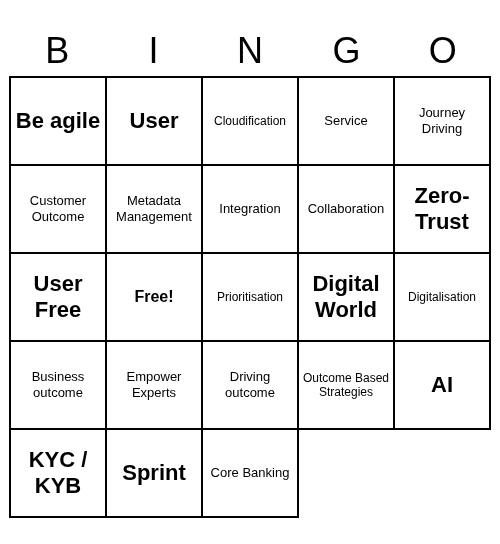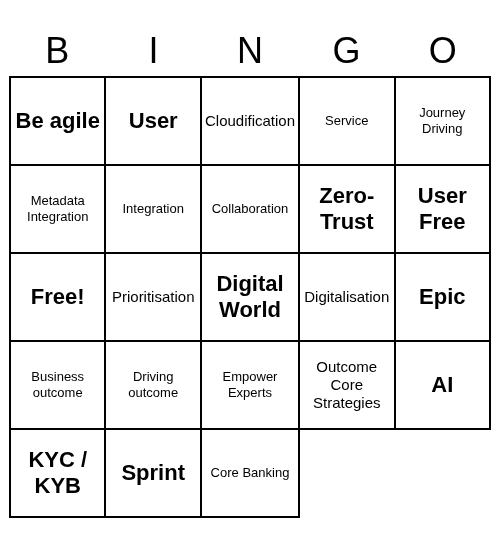--- a/index.html
+++ b/index.html
@@ -67,25 +67,25 @@
     .text-medium {
       font-size: 22px;
       font-weight: bold;
     }
 
     .text-small {
       font-size: 13px;
     }
 
     .text-xsmall {
-      font-size: 15px;
+      font-size: 12px;
     }
 
     .free-cell {
-      font-size: 22px;
+      font-size: 16px;
       font-weight: bold;
     }
   </style>
 </head>
 <body>
 
 <div class="bingo-container">
   <div class="bingo-header">
   <div class="bingo-header-cell">B</div>
       <div class="bingo-header-cell">I</div>
@@ -103,21 +103,24 @@
       <div class="bingo-cell">
         <span class="cell-text text-xsmall">Cloudification</span>
       </div>
       <div class="bingo-cell">
         <span class="cell-text text-small">Service</span>
       </div>
       <div class="bingo-cell">
         <span class="cell-text text-small">Journey Driving</span>
       </div>
       <div class="bingo-cell">
-        <span class="cell-text text-small">Metadata Integration</span>
+        <span class="cell-text text-small">Customer Outcome</span>
+      </div>
+      <div class="bingo-cell">
+        <span class="cell-text text-small">Metadata Management</span>
       </div>
       <div class="bingo-cell">
         <span class="cell-text text-small">Integration</span>
       </div>
       <div class="bingo-cell">
         <span class="cell-text text-small">Collaboration</span>
       </div>
       <div class="bingo-cell">
         <span class="cell-text text-large">Zero-Trust</span>
       </div>
@@ -130,33 +133,30 @@
       <div class="bingo-cell">
         <span class="cell-text text-xsmall">Prioritisation</span>
       </div>
       <div class="bingo-cell">
         <span class="cell-text text-medium">Digital World</span>
       </div>
       <div class="bingo-cell">
         <span class="cell-text text-xsmall">Digitalisation</span>
       </div>
       <div class="bingo-cell">
-        <span class="cell-text text-large">Epic</span>
+        <span class="cell-text text-small">Business outcome</span>
       </div>
       <div class="bingo-cell">
-        <span class="cell-text text-small">Business outcome</span>
+        <span class="cell-text text-small">Empower Experts</span>
       </div>
       <div class="bingo-cell">
         <span class="cell-text text-small">Driving outcome</span>
       </div>
       <div class="bingo-cell">
-        <span class="cell-text text-small">Empower Experts</span>
-      </div>
-      <div class="bingo-cell">
-        <span class="cell-text text-xsmall">Outcome Core Strategies</span>
+        <span class="cell-text text-xsmall">Outcome Based Strategies</span>
       </div>
       <div class="bingo-cell">
         <span class="cell-text text-large">AI</span>
       </div>
       <div class="bingo-cell">
         <span class="cell-text text-medium">KYC / KYB</span>
       </div>
       <div class="bingo-cell">
         <span class="cell-text text-large">Sprint</span>
       </div>

